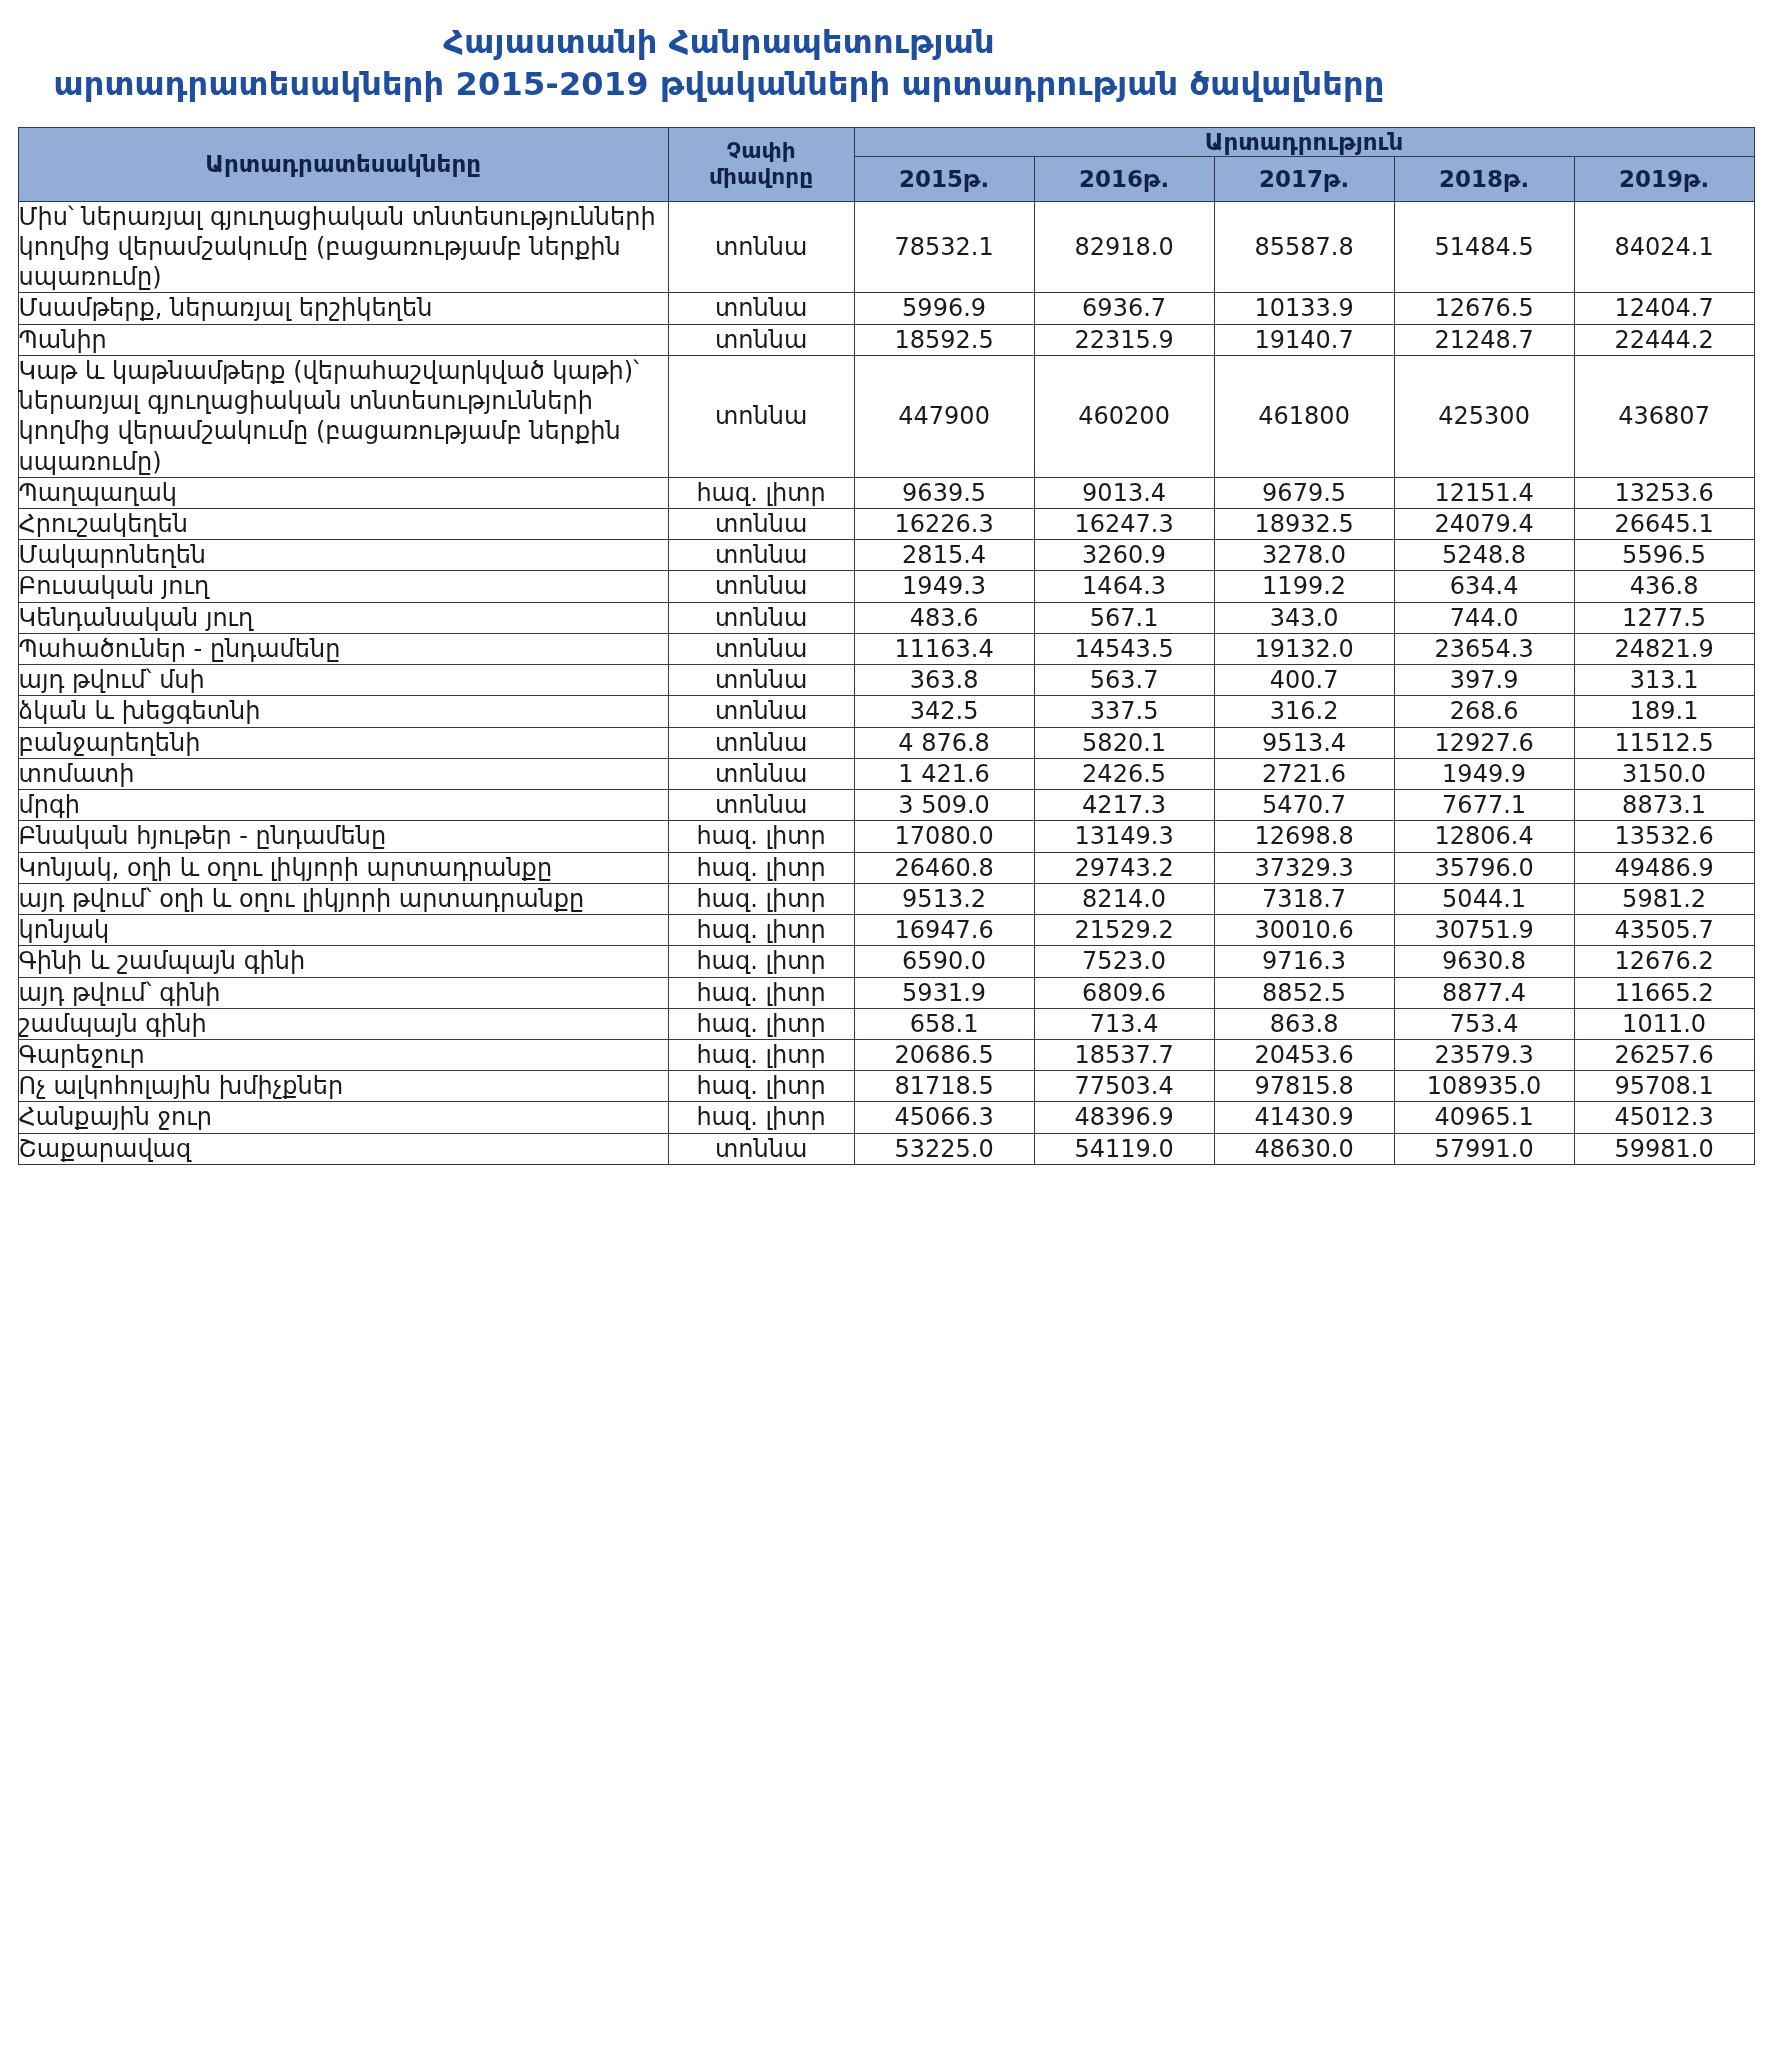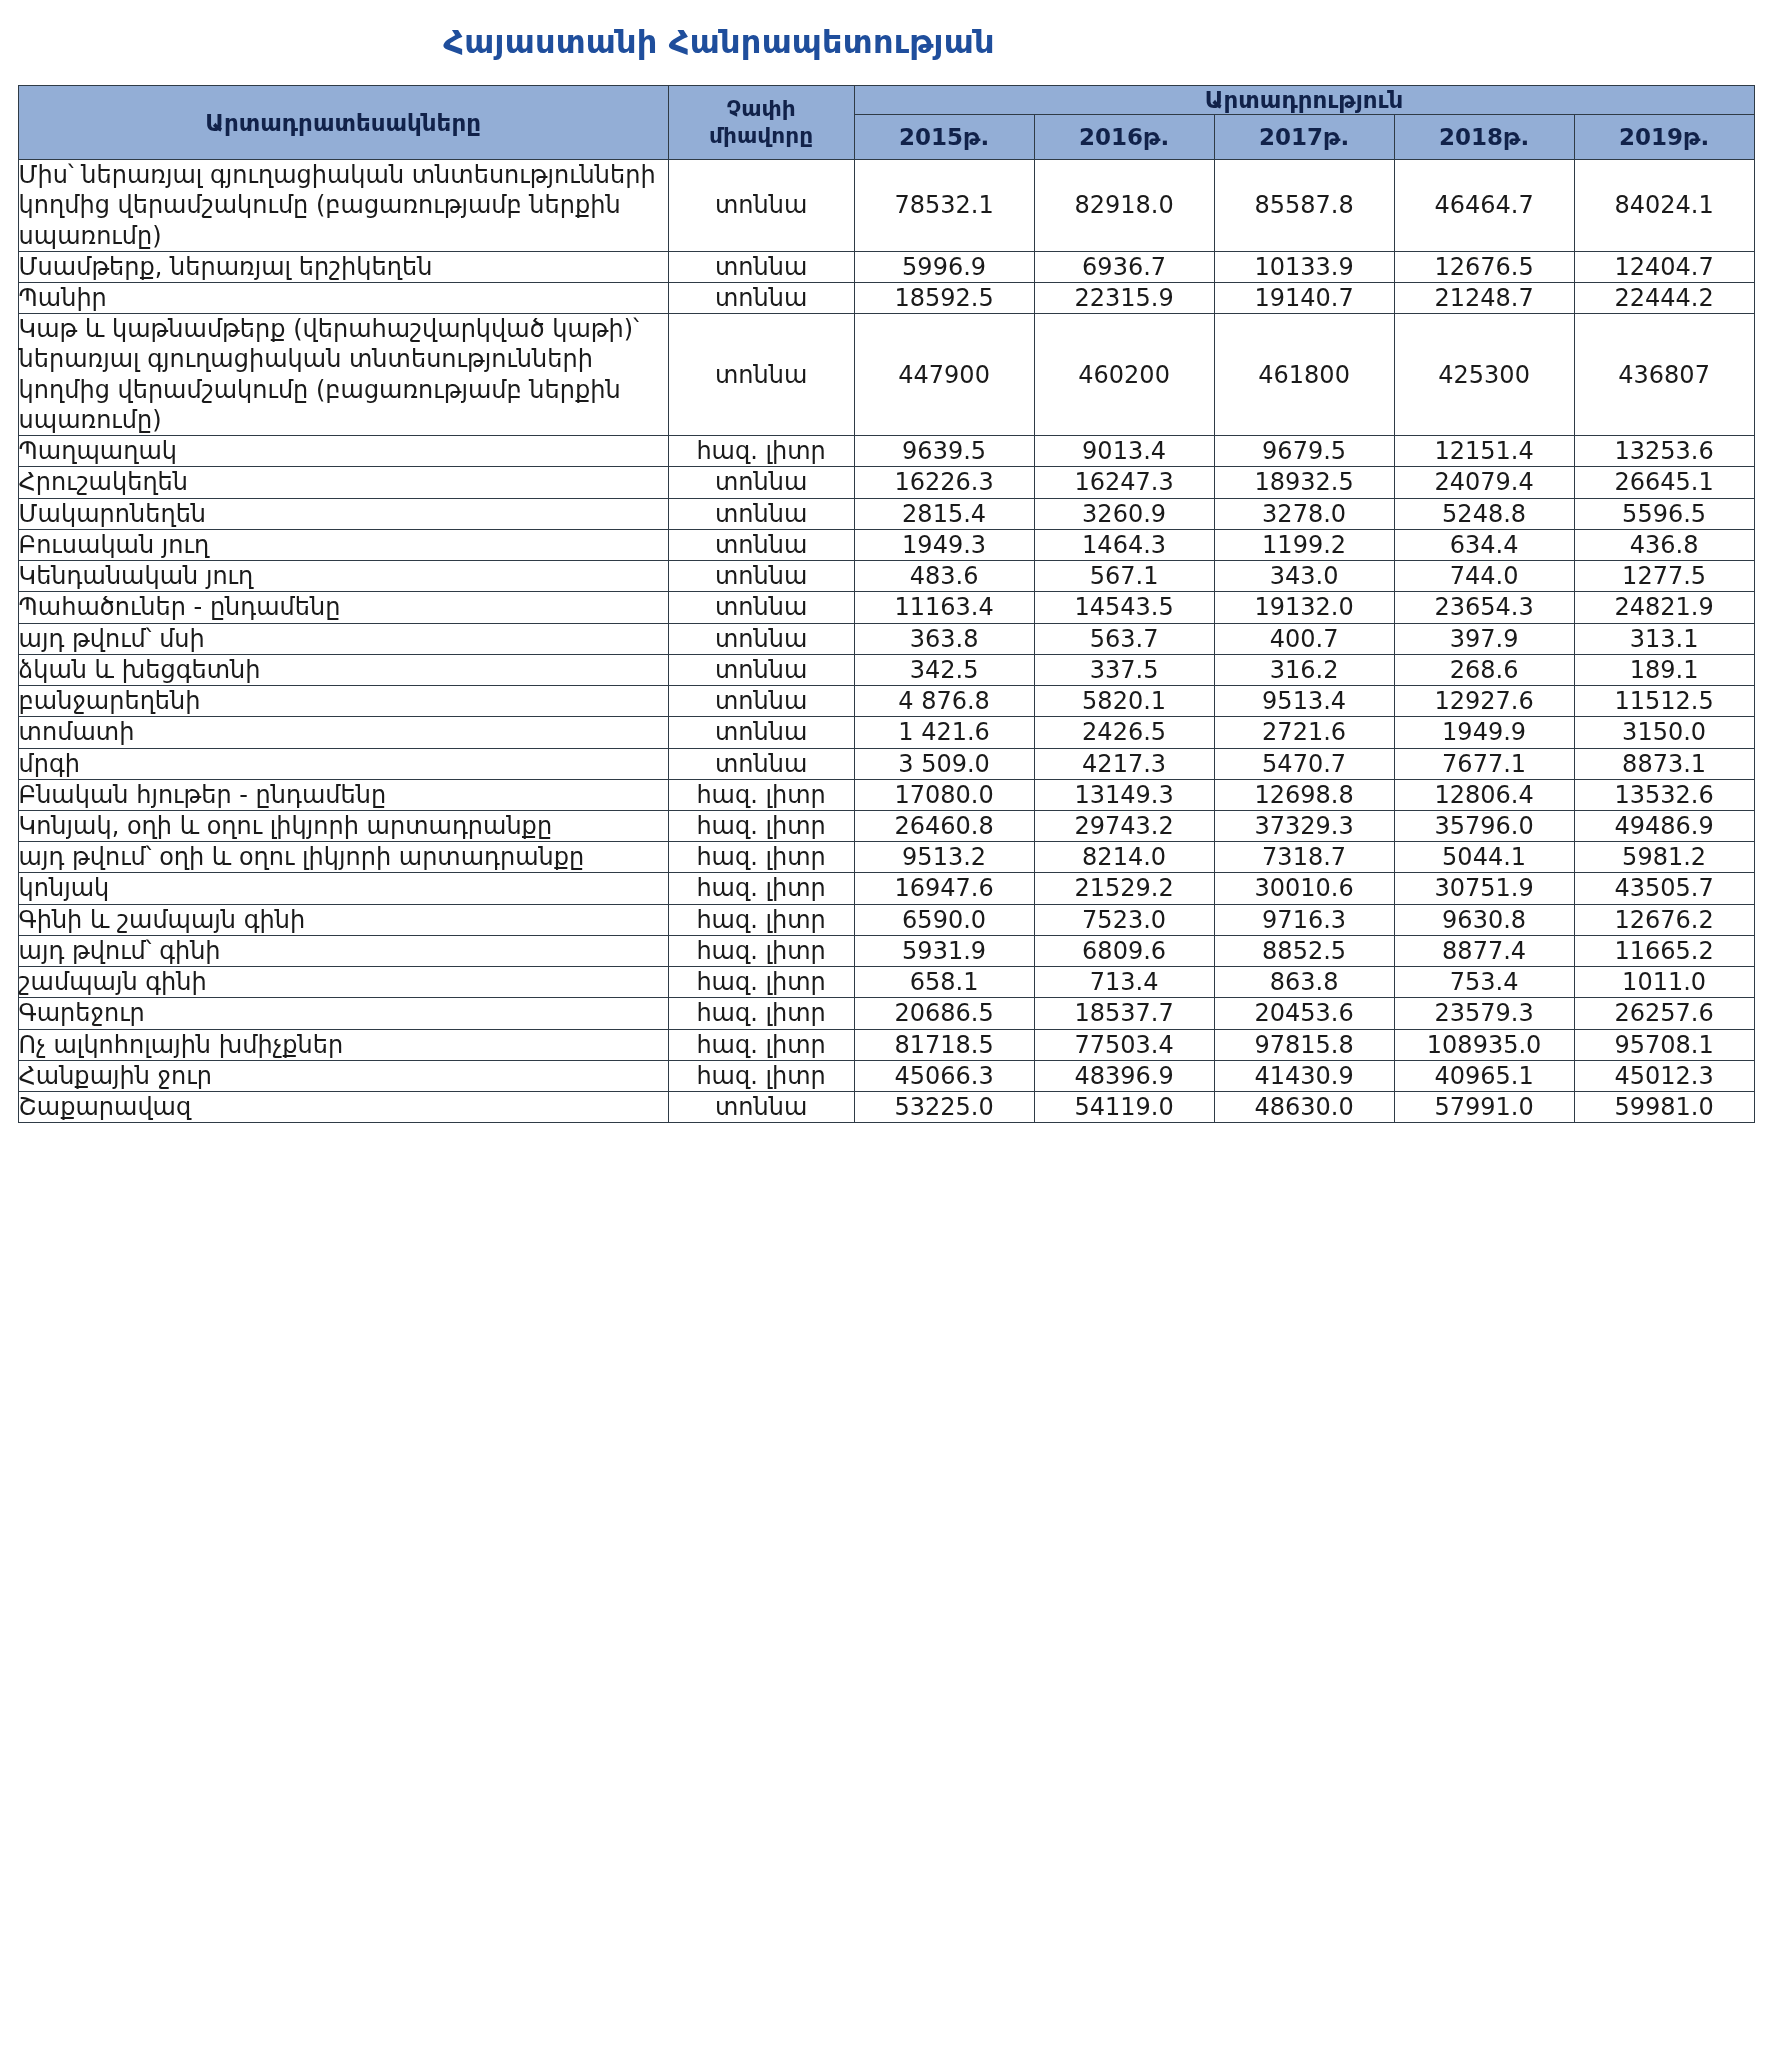--- a/index.html
+++ b/index.html
@@ -76,20 +76,21 @@
   col.c-unit { width: 186px; }
   col.c-y { width: 180px; }
 </style>
 </head>
 <body>
 
 <div class="page">
 
   <div class="doc-title">
     <span class="tline">Հայաստանի Հանրապետության</span>
+    <span class="tline">արտադրատեսակների 2015-2019 թվականների արտադրության ծավալները</span>
   </div>
 
   <table class="data">
     <colgroup>
       <col class="c-name">
       <col class="c-unit">
       <col class="c-y">
       <col class="c-y">
       <col class="c-y">
       <col class="c-y">
@@ -112,21 +113,21 @@
         <th class="year">2019թ.</th>
       </tr>
     </thead>
     <tbody id="tbody">
         <tr>
           <td class="name">Միս՝ ներառյալ գյուղացիական տնտեսությունների կողմից վերամշակումը (բացառությամբ ներքին սպառումը)</td>
           <td class="unit">տոննա</td>
           <td class="val">78532.1</td>
           <td class="val">82918.0</td>
           <td class="val">85587.8</td>
-          <td class="val">46464.7</td>
+          <td class="val">51484.5</td>
           <td class="val">84024.1</td>
         </tr>
         <tr>
           <td class="name">Մսամթերք, ներառյալ երշիկեղեն</td>
           <td class="unit">տոննա</td>
           <td class="val">5996.9</td>
           <td class="val">6936.7</td>
           <td class="val">10133.9</td>
           <td class="val">12676.5</td>
           <td class="val">12404.7</td>

